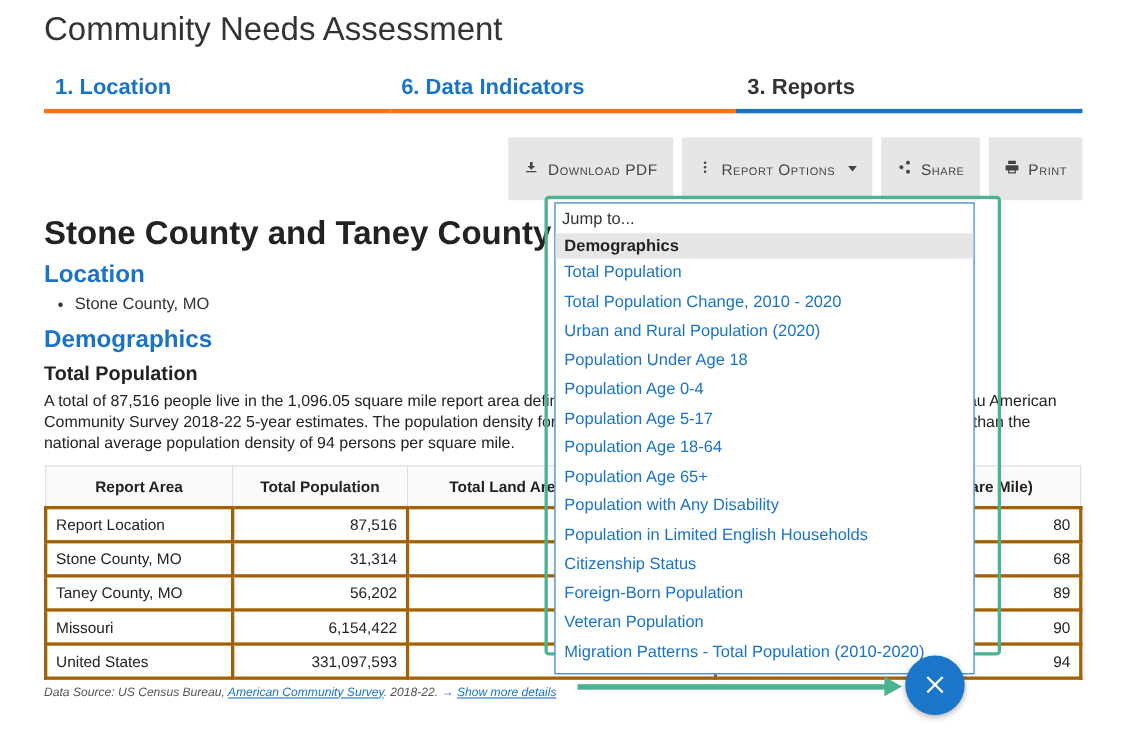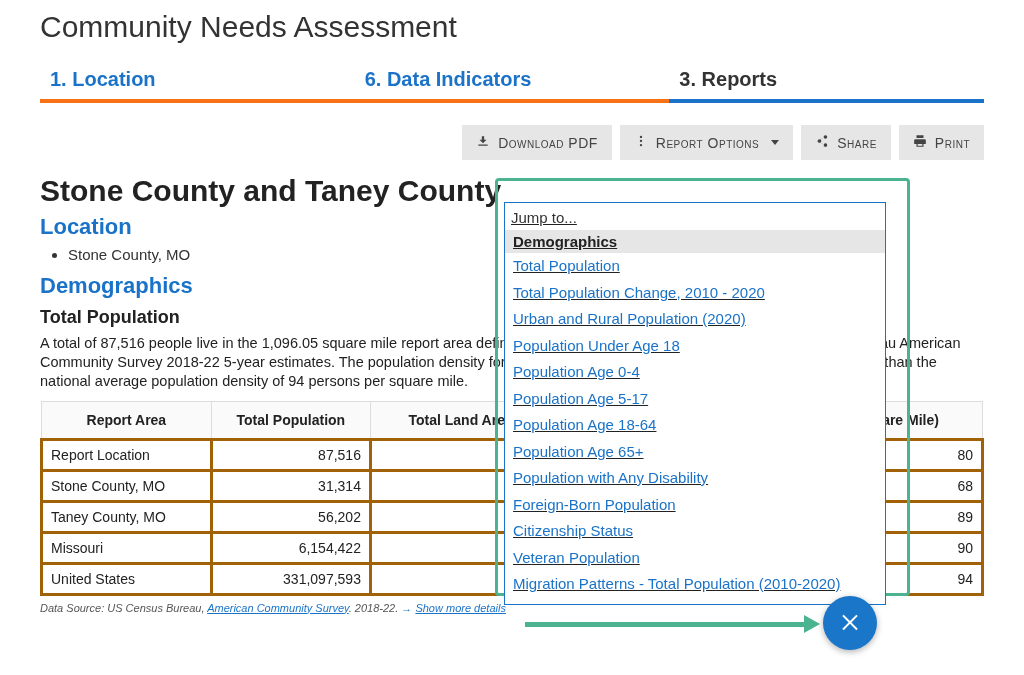--- a/index.html
+++ b/index.html
@@ -3,39 +3,39 @@
 <meta charset="utf-8">
 <style>
 * { box-sizing: border-box; margin: 0; padding: 0; }
 body { font-family: -apple-system, BlinkMacSystemFont, "Segoe UI", Arial, sans-serif; background: #fff; color: #222; width: 1024px; height: 675px; overflow: hidden; position: relative; }
 .container { padding: 10px 40px 0 40px; }
 h1.page-title { font-size: 30px; font-weight: 400; color: #333; margin-bottom: 18px; }
 .steps { display: flex; border-bottom: 4px solid transparent; }
 .step { flex: 1; font-size: 20px; font-weight: 600; color: #1a73c8; padding: 6px 10px 8px 10px; border-bottom: 4px solid #f97316; cursor: pointer; }
 .step.active { color: #333; border-bottom-color: #1a73c8; }
 .toolbar { display: flex; justify-content: flex-end; gap: 8px; margin-top: 18px; margin-bottom: 14px; }
-.tool-btn { background: #e6e6e6; border: none; padding: 9px 14px; font-size: 14px; font-variant: small-caps; letter-spacing: 0.5px; color: #444; display: flex; align-items: center; gap: 8px; cursor: pointer; }
+.tool-btn { background: #e6e6e6; border: none; padding: 20px 14px; font-size: 14px; font-variant: small-caps; letter-spacing: 0.5px; color: #444; display: flex; align-items: center; gap: 8px; cursor: pointer; }
 .tool-btn svg { width: 14px; height: 14px; fill: #444; }
 .dropdown-caret { width: 0; height: 0; border-left: 4px solid transparent; border-right: 4px solid transparent; border-top: 5px solid #444; margin-left: 4px; }
 h2.report-title { font-size: 30px; font-weight: 600; color: #222; margin-bottom: 6px; }
 h3.section-hdr { font-size: 22px; font-weight: 600; color: #1a73c8; margin: 4px 0 6px 0; }
 ul.loc-list { margin: 0 0 10px 28px; }
 ul.loc-list li { font-size: 15px; color: #333; }
 h4.sub-hdr { font-size: 18px; font-weight: 700; margin: 8px 0 6px 0; }
 p.body-text { font-size: 14.5px; line-height: 1.3; color: #222; margin-bottom: 10px; }
 table.data-tbl { width: 100%; border-collapse: collapse; font-size: 14px; }
 table.data-tbl th { background: #fafafa; border: 1px solid #ddd; padding: 10px 8px; font-weight: 700; text-align: center; }
 table.data-tbl td { border: 3px solid #a16207; padding: 6px 8px; }
 table.data-tbl td.num { text-align: right; }
 .source { font-size: 11px; font-style: italic; color: #555; margin-top: 6px; }
 .source a { color: #1a73c8; }
 .source .arrow { color: #1a73c8; font-style: normal; }
 
 .jump-outline { position: absolute; left: 495px; top: 178px; width: 415px; height: 418px; border: 3px solid #4bb38f; border-radius: 4px; pointer-events: none; }
-.jump-panel { position: absolute; left: 504px; top: 202px; width: 382px; background: #fff; border: 1px solid #1a73c8; padding: 4px 0 6px 0; text-decoration: underline; }
+.jump-panel { position: absolute; left: 504px; top: 184px; width: 382px; background: #fff; border: 1px solid #1a73c8; padding: 4px 0 6px 0; }
 .jump-title { font-size: 15px; color: #333; padding: 2px 8px 4px 6px; }
 .jump-group { background: #e6e6e6; font-weight: 700; padding: 3px 8px; font-size: 15px; }
 .jump-link { display: block; color: #1a73c8; font-size: 15px; padding: 2px 8px; cursor: pointer; line-height: 1.5; }
 .close-fab { position: absolute; left: 823px; top: 596px; width: 54px; height: 54px; border-radius: 50%; background: #1976c8; display: flex; align-items: center; justify-content: center; cursor: pointer; box-shadow: 0 2px 6px rgba(0,0,0,0.3); }
 .close-fab svg { width: 24px; height: 24px; fill: #fff; }
 .green-arrow { position: absolute; left: 525px; top: 615px; width: 295px; height: 18px; }
 .green-arrow .shaft { position: absolute; top: 7px; left: 0; width: 280px; height: 5px; background: #4bb38f; }
 .green-arrow .head { position: absolute; right: 0; top: 0; width: 0; height: 0; border-top: 9px solid transparent; border-bottom: 9px solid transparent; border-left: 16px solid #4bb38f; }
 </style>
 </head>
@@ -145,22 +145,23 @@
   <div id="jump-links">
       <a class="jump-link">Total Population</a>
       <a class="jump-link">Total Population Change, 2010 - 2020</a>
       <a class="jump-link">Urban and Rural Population (2020)</a>
       <a class="jump-link">Population Under Age 18</a>
       <a class="jump-link">Population Age 0-4</a>
       <a class="jump-link">Population Age 5-17</a>
       <a class="jump-link">Population Age 18-64</a>
       <a class="jump-link">Population Age 65+</a>
       <a class="jump-link">Population with Any Disability</a>
+      <a class="jump-link">Population in Limited English Households</a>
+      <a class="jump-link">Citizenship Status</a>
       <a class="jump-link">Foreign-Born Population</a>
-      <a class="jump-link">Citizenship Status</a>
       <a class="jump-link">Veteran Population</a>
       <a class="jump-link">Migration Patterns - Total Population (2010-2020)</a>
     </div>
 </div>
 
 <div class="green-arrow">
   <div class="shaft"></div>
     <div class="head"></div>
 </div>
 

